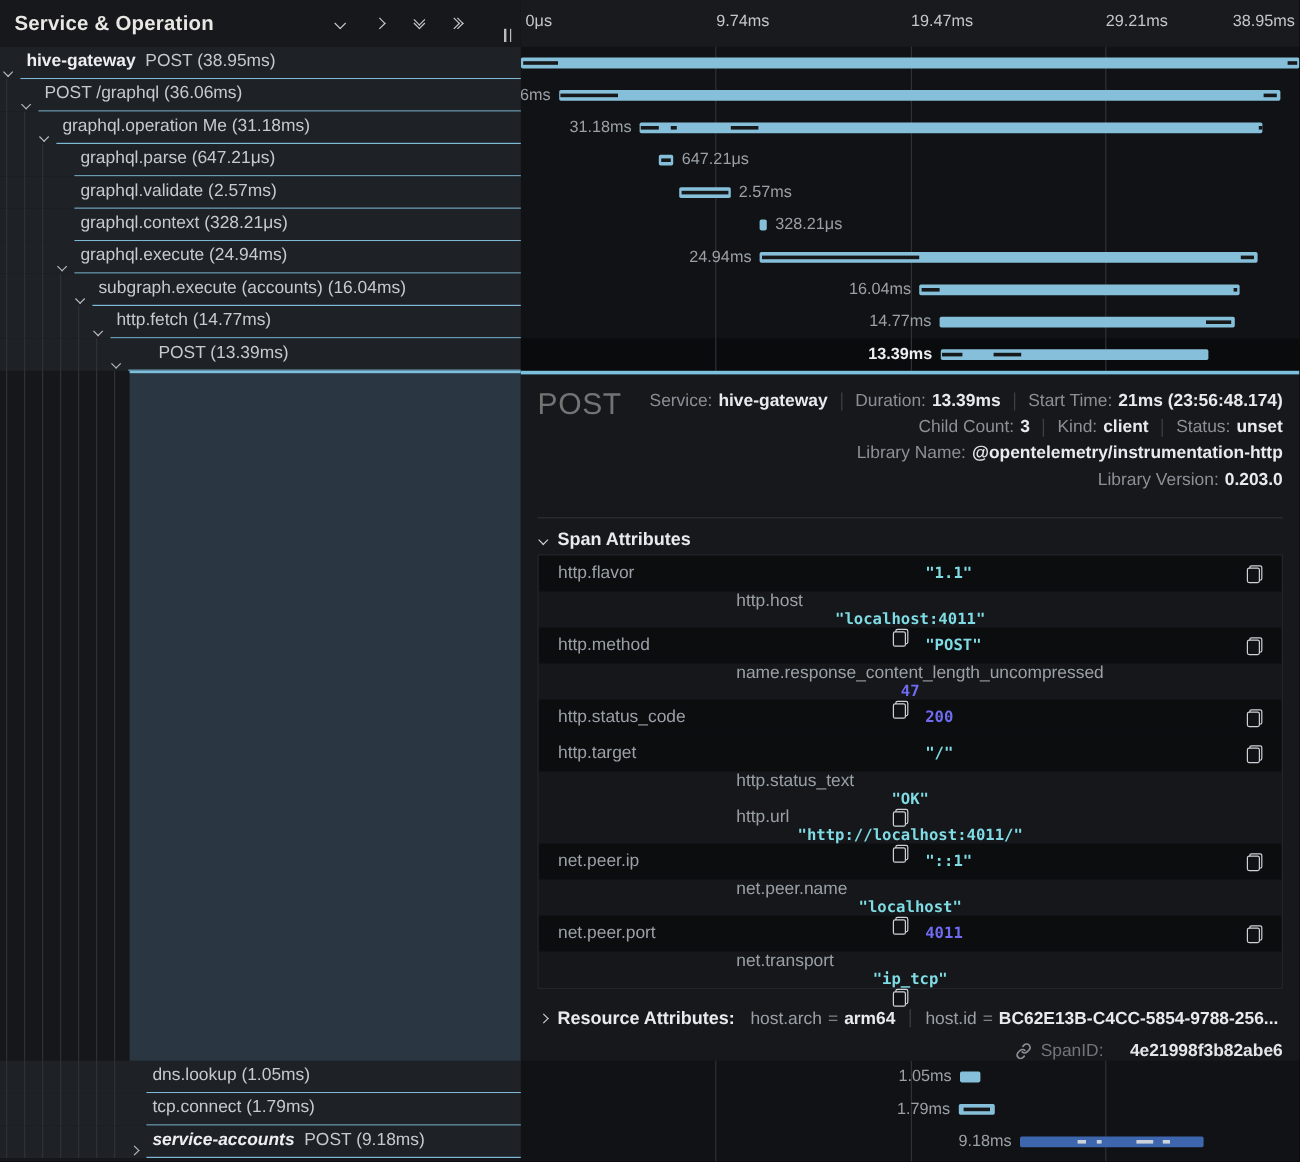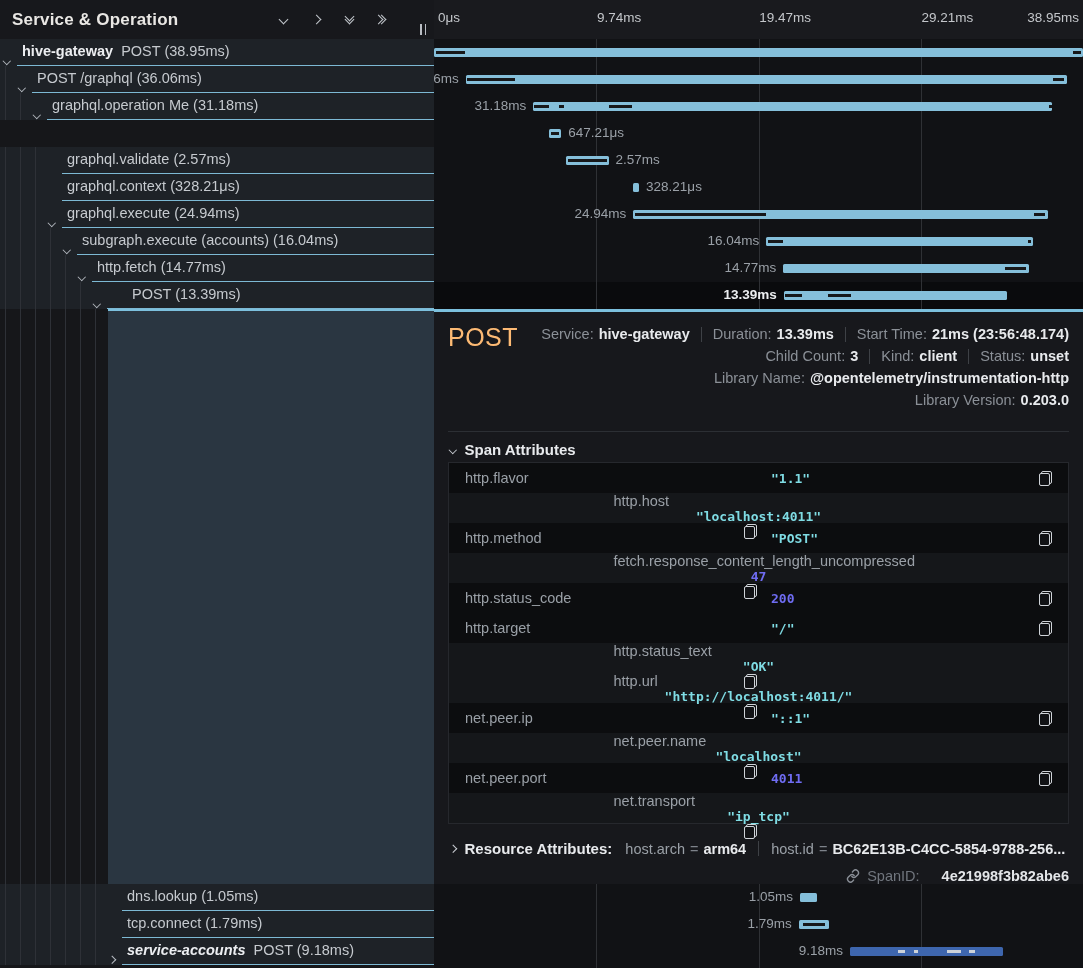--- a/index.html
+++ b/index.html
@@ -53,21 +53,21 @@
   .bar-row { position:absolute; left:0; width:649px; height:27px; z-index:3; overflow:hidden; }
   .bar { position:absolute; top:9px; height:9px; border-radius:1.5px; cursor:pointer; }
   .bar .tick { position:absolute; top:3px; height:3px; }
   .bar-label { position:absolute; top:5px; font-size:13.5px; color:#9aa0a7; white-space:nowrap; }
   .bar-label.side-left { transform:translateX(calc(-100% - 7px)); }
   .bar-label.side-right { transform:translateX(7px); }
   .bar-label.sel { color:#eceef0; font-weight:700; }
 
   
   #detail-panel { position:absolute; left:0; top:309px; width:649px; height:575px; background:#17181c; border-top:3px solid #7cc0dd; z-index:5; }
-  #dp-title { position:absolute; left:14px; top:11px; font-size:25px; color:#fdba74; letter-spacing:.5px; }
+  #dp-title { position:absolute; left:14px; top:11px; font-size:25px; color:#737373; letter-spacing:.5px; }
   #dp-meta { position:absolute; right:14px; top:11px; text-align:right; }
   .meta-line { display:flex; justify-content:flex-end; align-items:center; height:22px; font-size:14.5px; }
   .mlabel { color:#8b9097; margin-right:5px; white-space:pre; }
   .mvalue { color:#e8eaed; font-weight:700; white-space:pre; }
   .meta-div { width:1px; height:15px; background:#3e4146; margin:0 11px; }
   #dp-hr { position:absolute; left:14px; right:14px; top:119px; border-top:1px solid #2c2f34; }
   #dp-attr-head { position:absolute; left:16px; top:129px; display:flex; align-items:center; cursor:pointer; }
   #dp-attr-head .chev { width:5.5px; height:5.5px; border-width:1.7px; border-color:#c9cdd3; margin-right:9px; }
   #dp-attr-head .sec-title { color:#e8eaed; font-size:15px; font-weight:700; }
   #attr-table { position:absolute; left:14px; right:14px; top:150px; border:1px solid #26282d; }
@@ -111,20 +111,27 @@
           <span class="row-label" style="left: 37px;">POST /graphql (36.06ms)</span>
           <div class="row-border" style="left: 32px;"></div>
         </div>
         <div class="tree-row" style="top: 93px;">
           <div class="guide" style="left: 5px;"></div>
           <div class="guide" style="left: 20px;"></div>
           <span class="tchev" style="left: 34px;"><span class="chev"></span></span>
           <span class="row-label" style="left: 52px;">graphql.operation Me (31.18ms)</span>
           <div class="row-border" style="left: 47px;"></div>
         </div>
+        <div class="tree-row" style="top: 120px;">
+          <div class="guide" style="left: 5px;"></div>
+          <div class="guide" style="left: 20px;"></div>
+          <div class="guide" style="left: 35px;"></div>
+          <span class="row-label" style="left: 67px;">graphql.parse (647.21μs)</span>
+          <div class="row-border" style="left: 62px;"></div>
+        </div>
         <div class="tree-row" style="top: 147px;">
           <div class="guide" style="left: 5px;"></div>
           <div class="guide" style="left: 20px;"></div>
           <div class="guide" style="left: 35px;"></div>
           <span class="row-label" style="left: 67px;">graphql.validate (2.57ms)</span>
           <div class="row-border" style="left: 62px;"></div>
         </div>
         <div class="tree-row" style="top: 174px;">
           <div class="guide" style="left: 5px;"></div>
           <div class="guide" style="left: 20px;"></div>
@@ -386,21 +393,21 @@
             <span class="attr-key">http.host</span>
             <span class="attr-val str">"localhost:4011"</span>
             <span class="copy-btn"></span>
           </div>
           <div class="attr-row odd">
             <span class="attr-key">http.method</span>
             <span class="attr-val str">"POST"</span>
             <span class="copy-btn"></span>
           </div>
           <div class="attr-row even">
-            <span class="attr-key">fetch.response_content_length_uncompressed</span>
+            <span class="attr-key">name.response_content_length_uncompressed</span>
             <span class="attr-val num">47</span>
             <span class="copy-btn"></span>
           </div>
           <div class="attr-row odd">
             <span class="attr-key">http.status_code</span>
             <span class="attr-val num">200</span>
             <span class="copy-btn"></span>
           </div>
           <div class="attr-row odd">
             <span class="attr-key">http.target</span>

